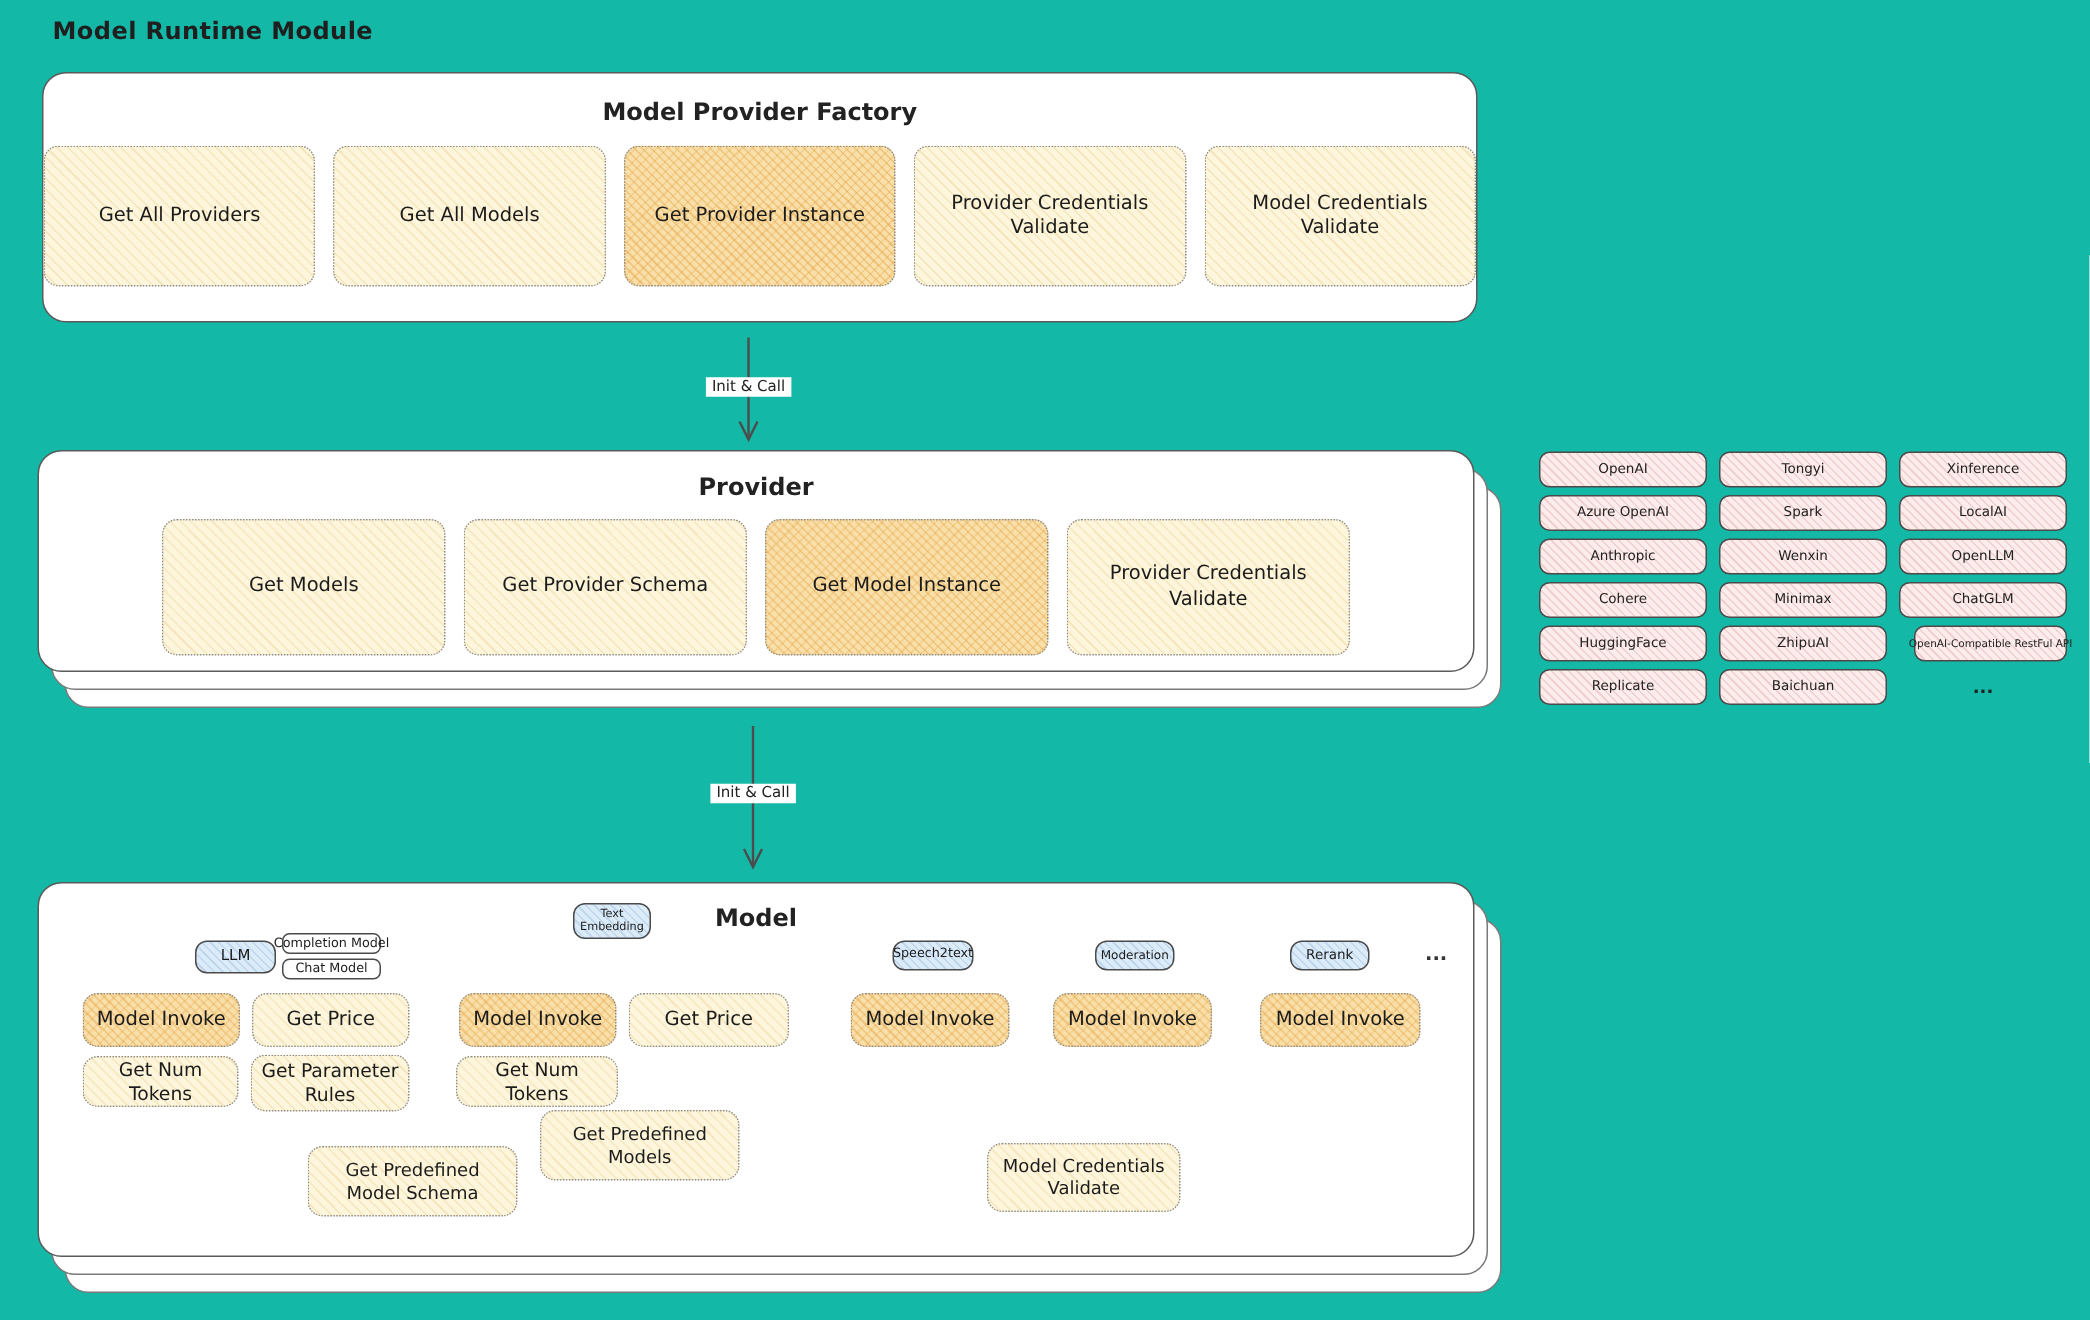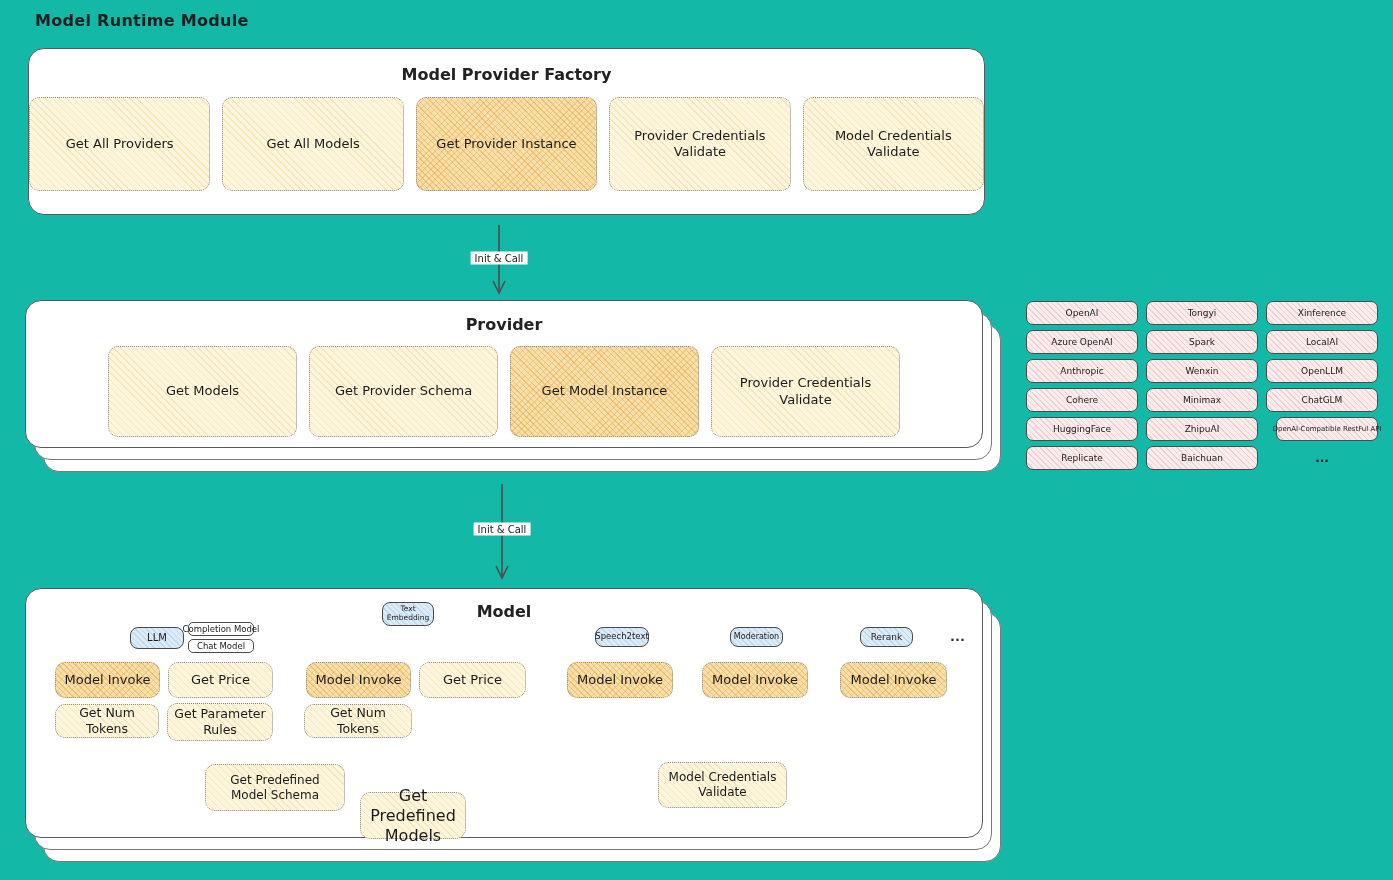--- a/index.html
+++ b/index.html
@@ -150,16 +150,16 @@
 
   <div class="abs btn btn-orange" style="left:306px;top:662px;width:105px;height:36px;">Model Invoke</div>
   <div class="abs btn btn-cream" style="left:419px;top:662px;width:107px;height:36px;">Get Price</div>
   <div class="abs btn btn-cream" style="left:304px;top:704px;width:108px;height:34px;font-size:12.5px;">Get Num Tokens</div>
 
   <div class="abs btn btn-orange" style="left:567px;top:662px;width:106px;height:36px;">Model Invoke</div>
   <div class="abs btn btn-orange" style="left:702px;top:662px;width:106px;height:36px;">Model Invoke</div>
   <div class="abs btn btn-orange" style="left:840px;top:662px;width:107px;height:36px;">Model Invoke</div>
 
   <div class="abs btn btn-cream" style="left:205px;top:764px;width:140px;height:47px;font-size:12px;">Get Predefined Model Schema</div>
-  <div class="abs btn btn-cream" style="left:360px;top:792px;width:106px;height:47px;font-size:16px;">Get Predefined Models</div>
+  <div class="abs btn btn-cream" style="left:360px;top:740px;width:133px;height:47px;font-size:12px;">Get Predefined Models</div>
   <div class="abs btn btn-cream" style="left:658px;top:762px;width:129px;height:46px;font-size:12px;">Model Credentials Validate</div>
 
 </div>
 
 </body></html>

